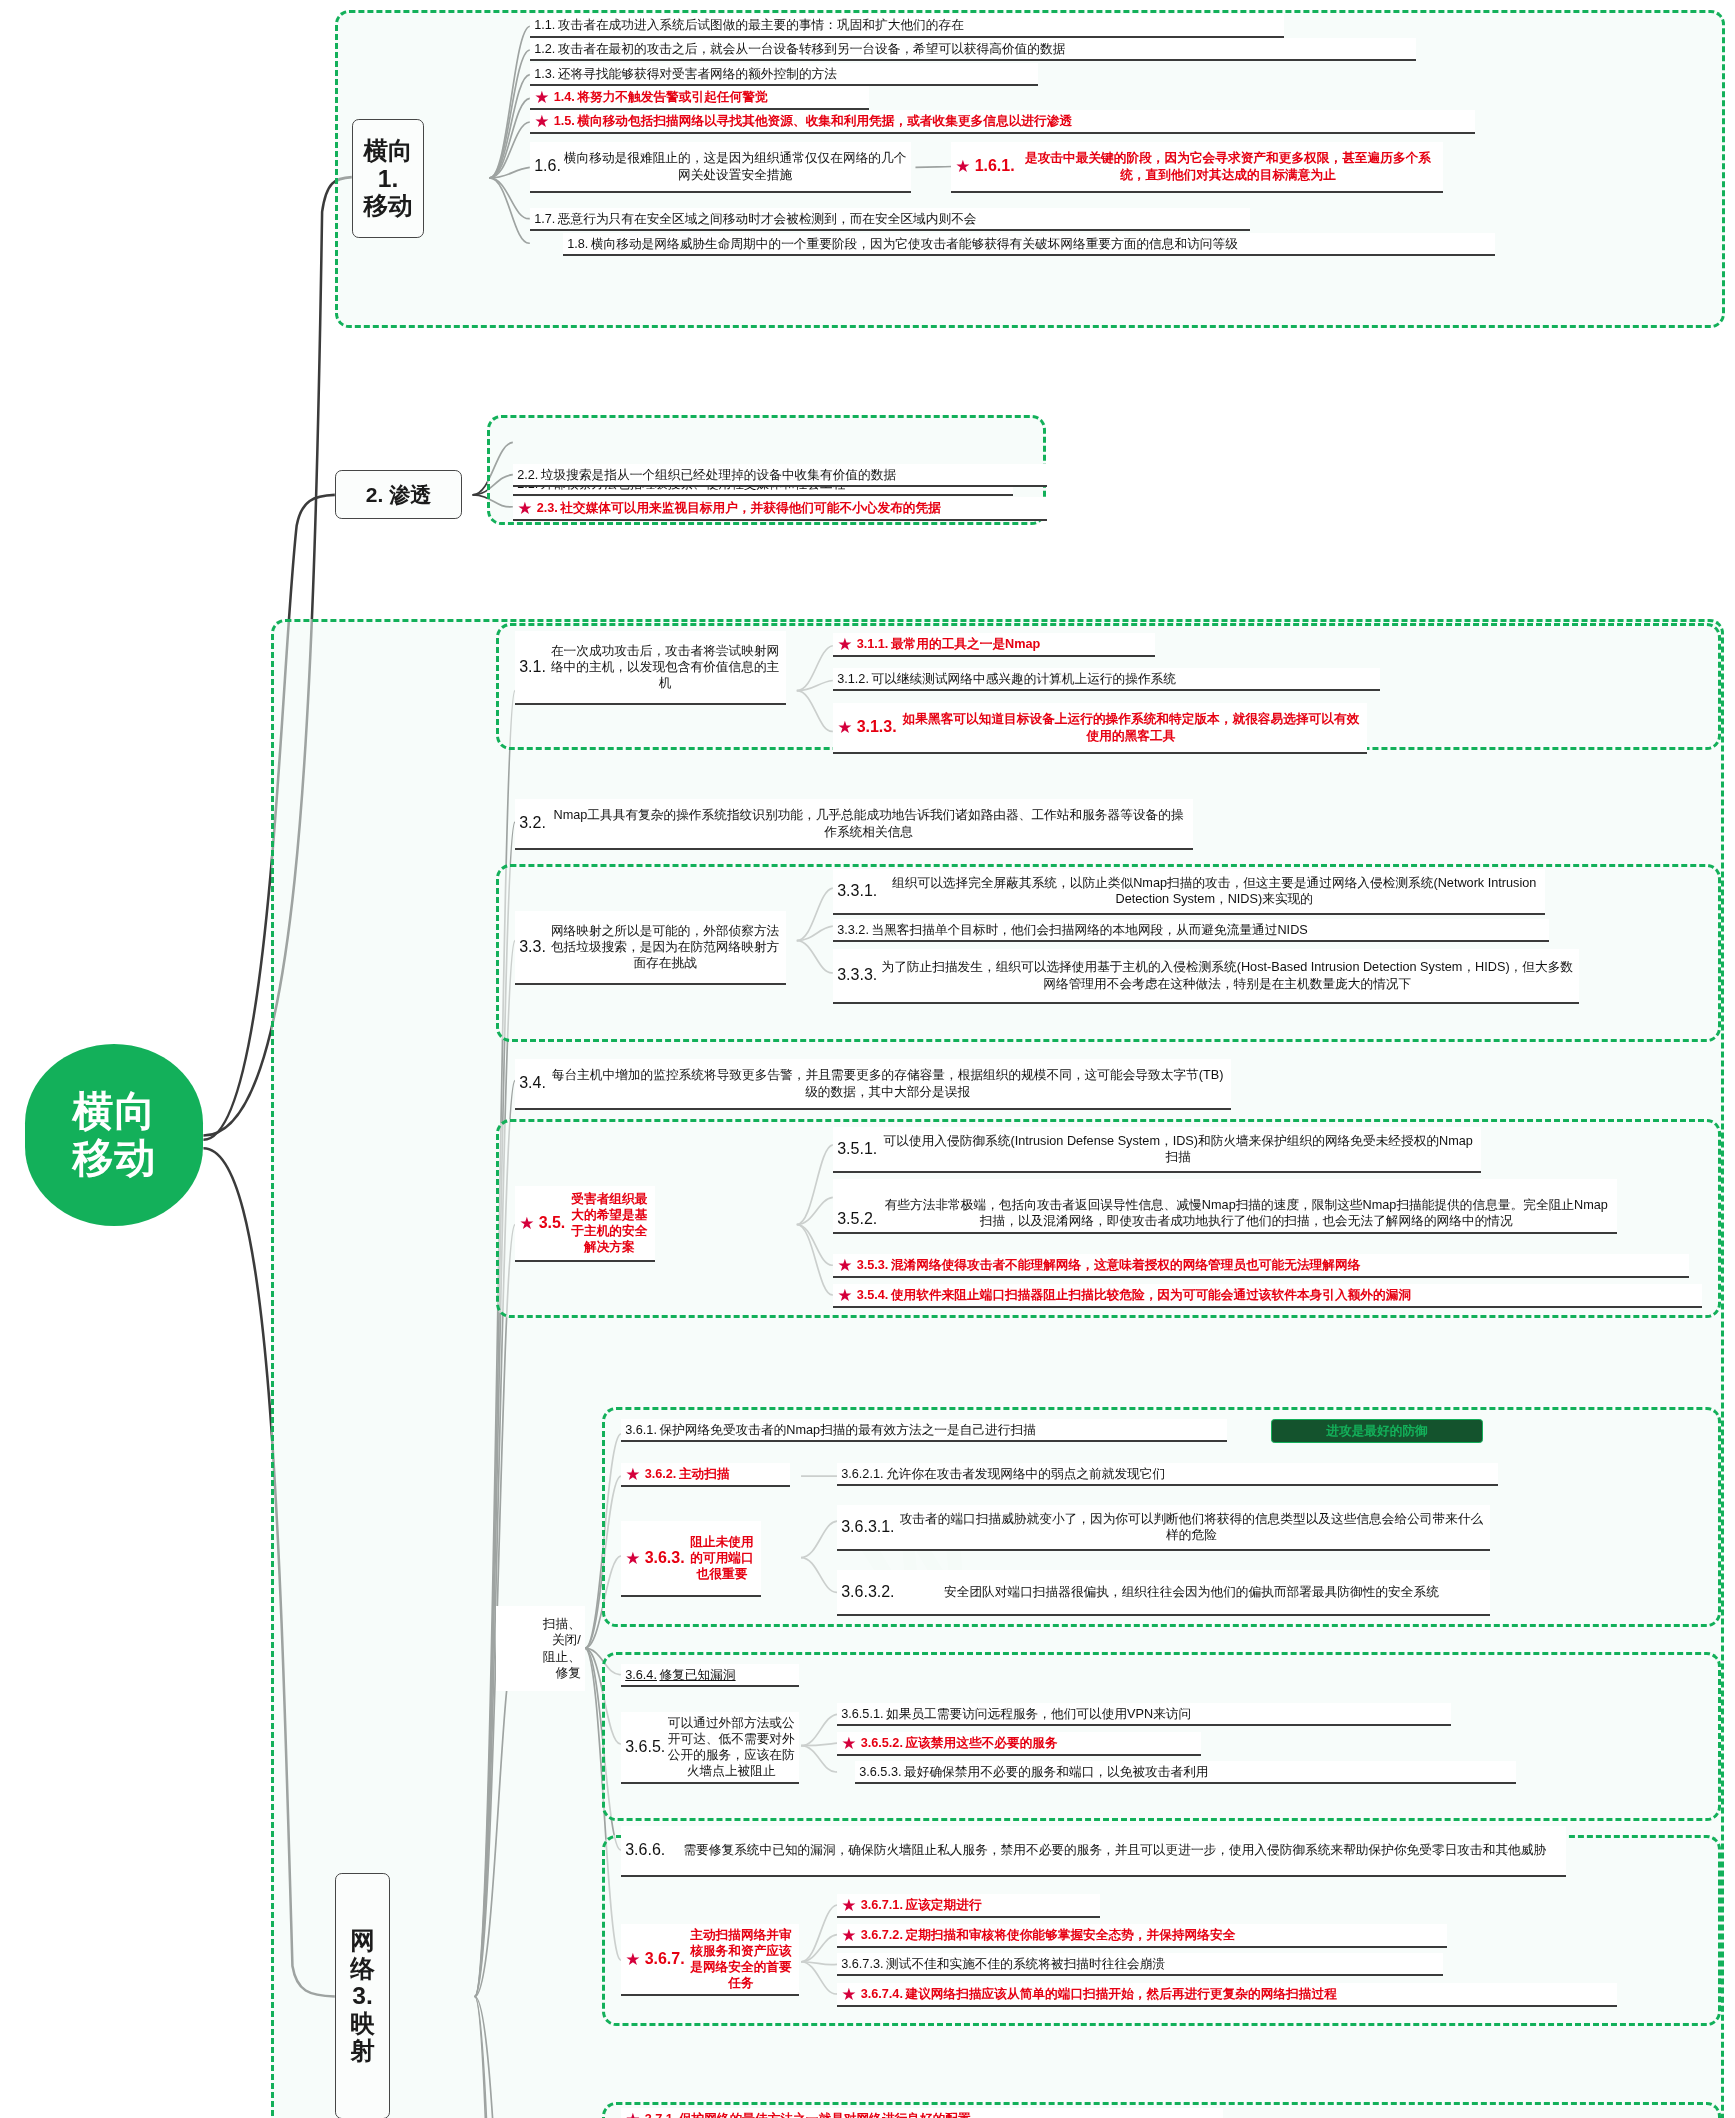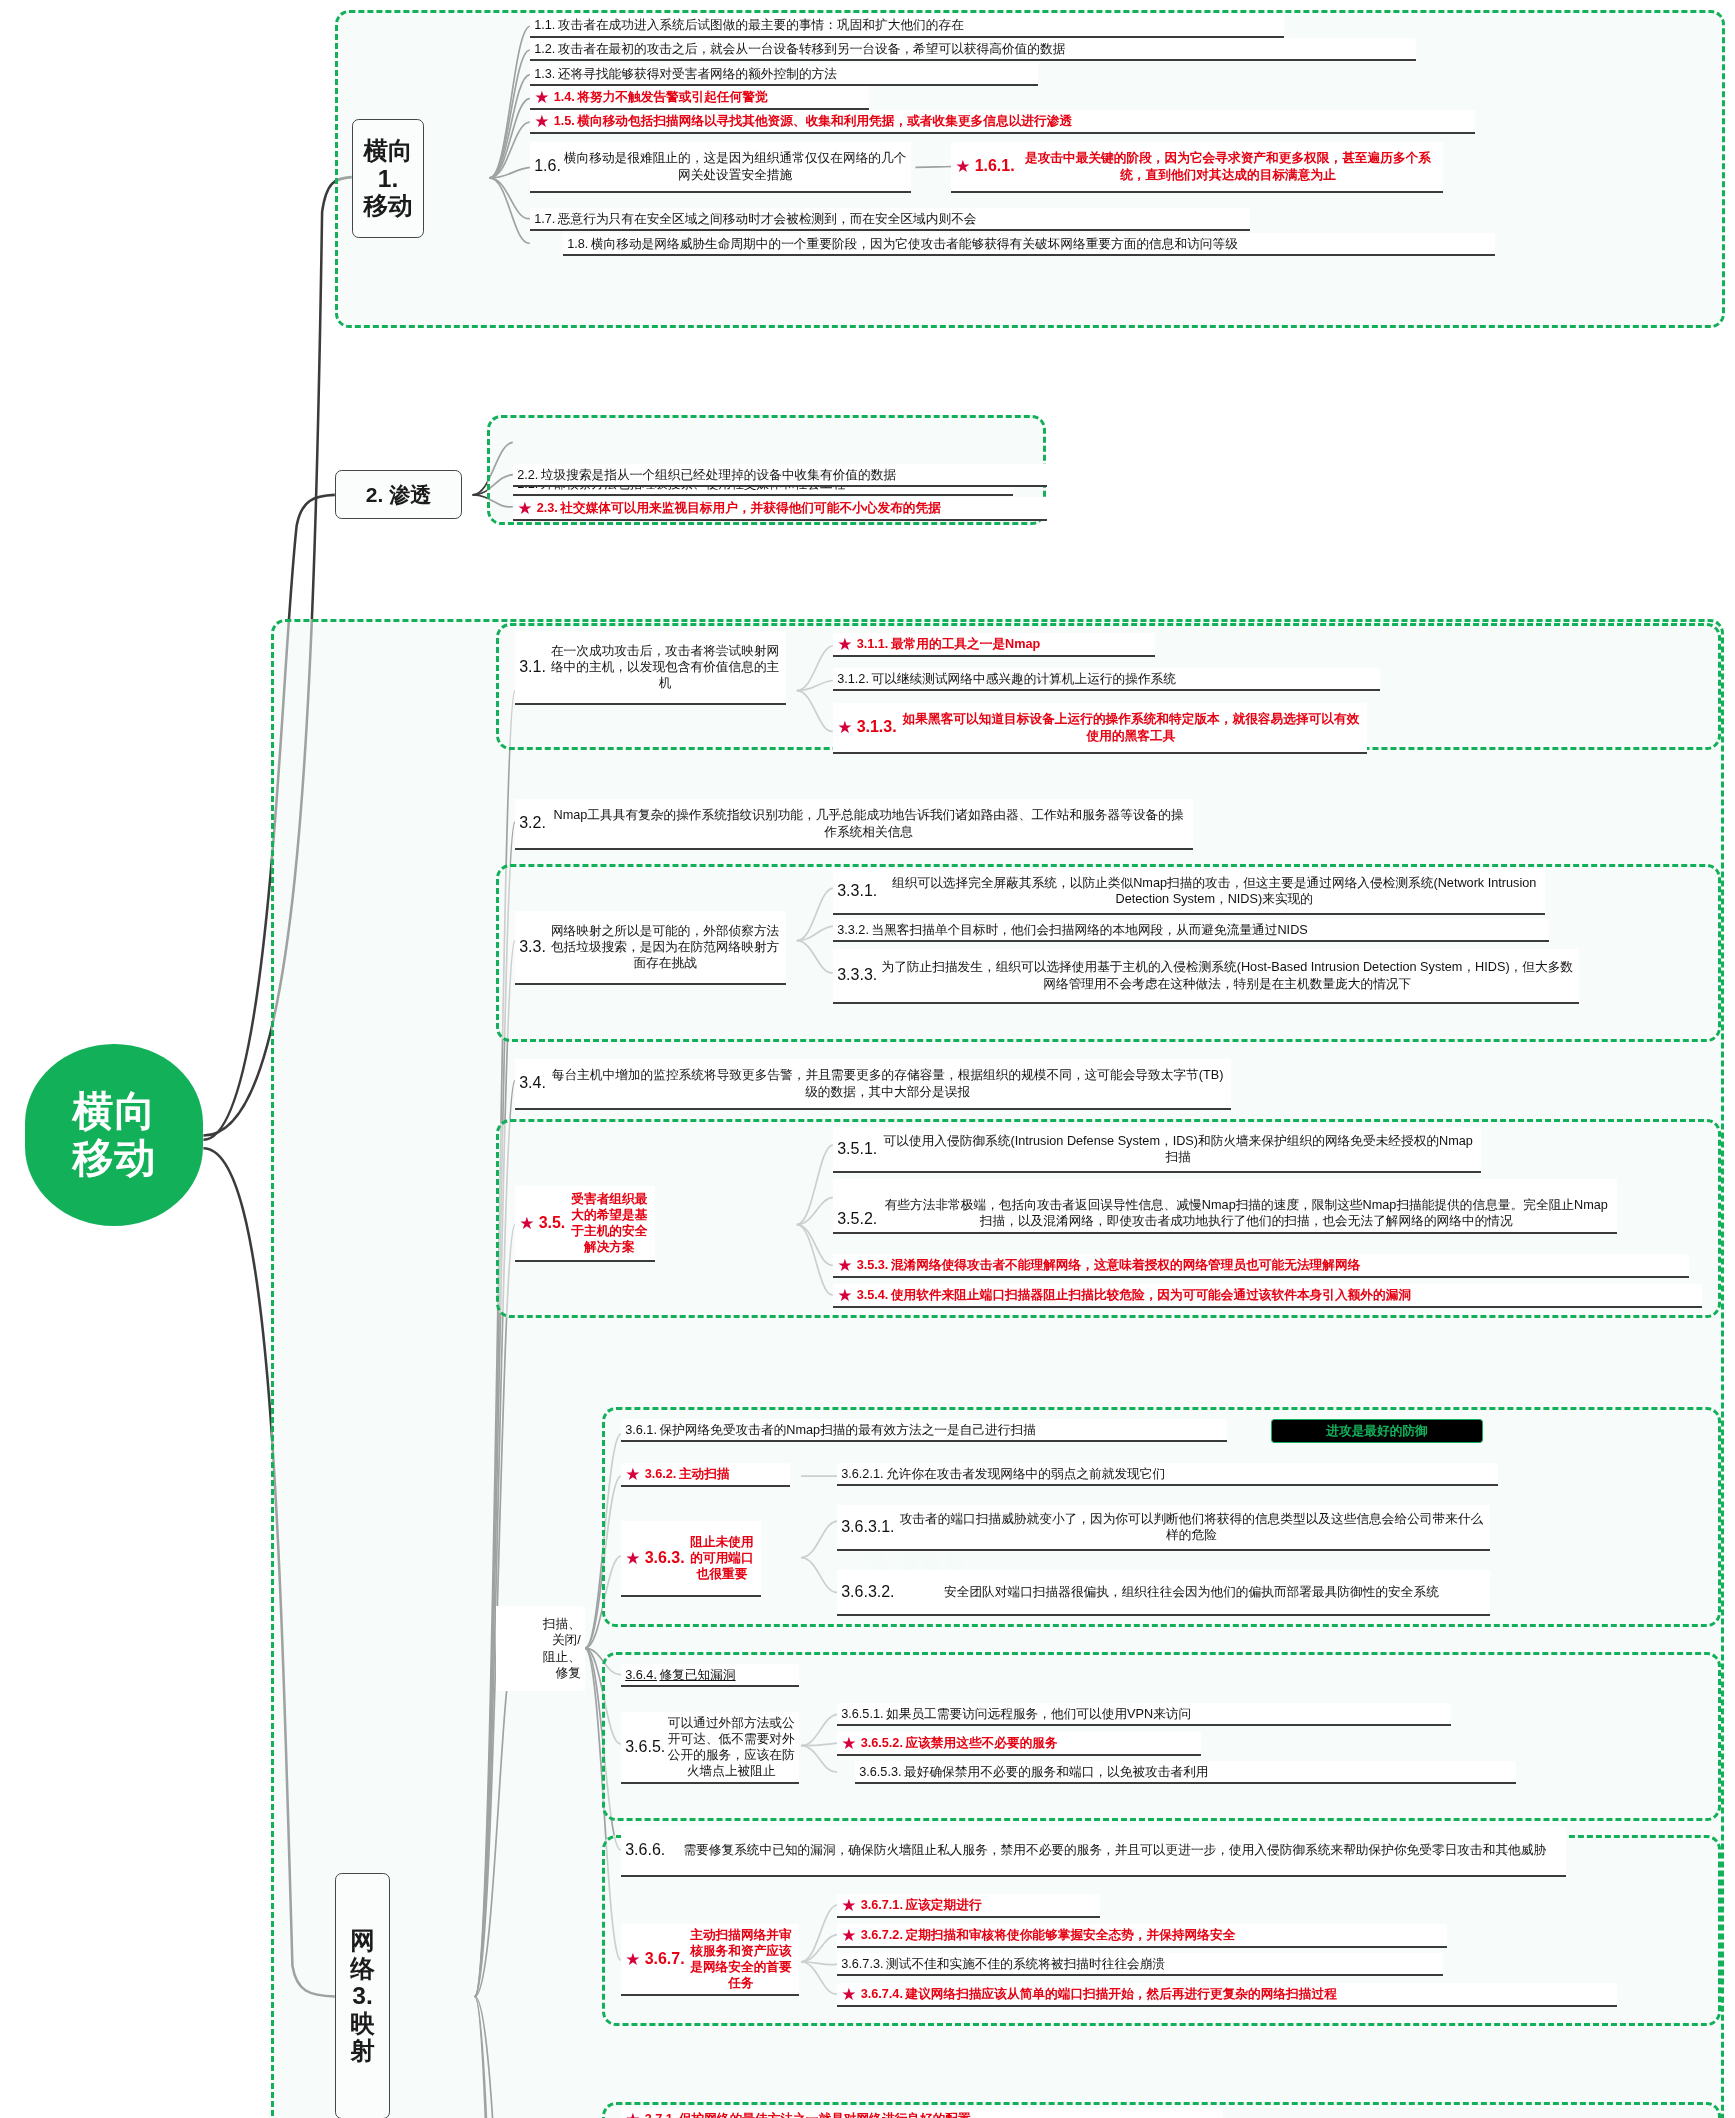--- a/index.html
+++ b/index.html
@@ -74,21 +74,21 @@
     line-height: 1.28;
     white-space: nowrap;
   }
   .topic.wrap { white-space: normal; }
   .topic.noline { border-bottom: none; }
   .topic.red {
     color: #e60012;
     font-weight: 700;
   }
   .topic.greenbox {
-    background: #000000;
+    background: #14532d;
     border: 1.7px solid #13b05a;
     border-radius: 3.4px;
     color: #13b05a;
     font-weight: 700;
   }
   .topic.center { justify-content: center; text-align: center; }
 
   .star {
     color: #d4003c;
     font-size: 17px;

